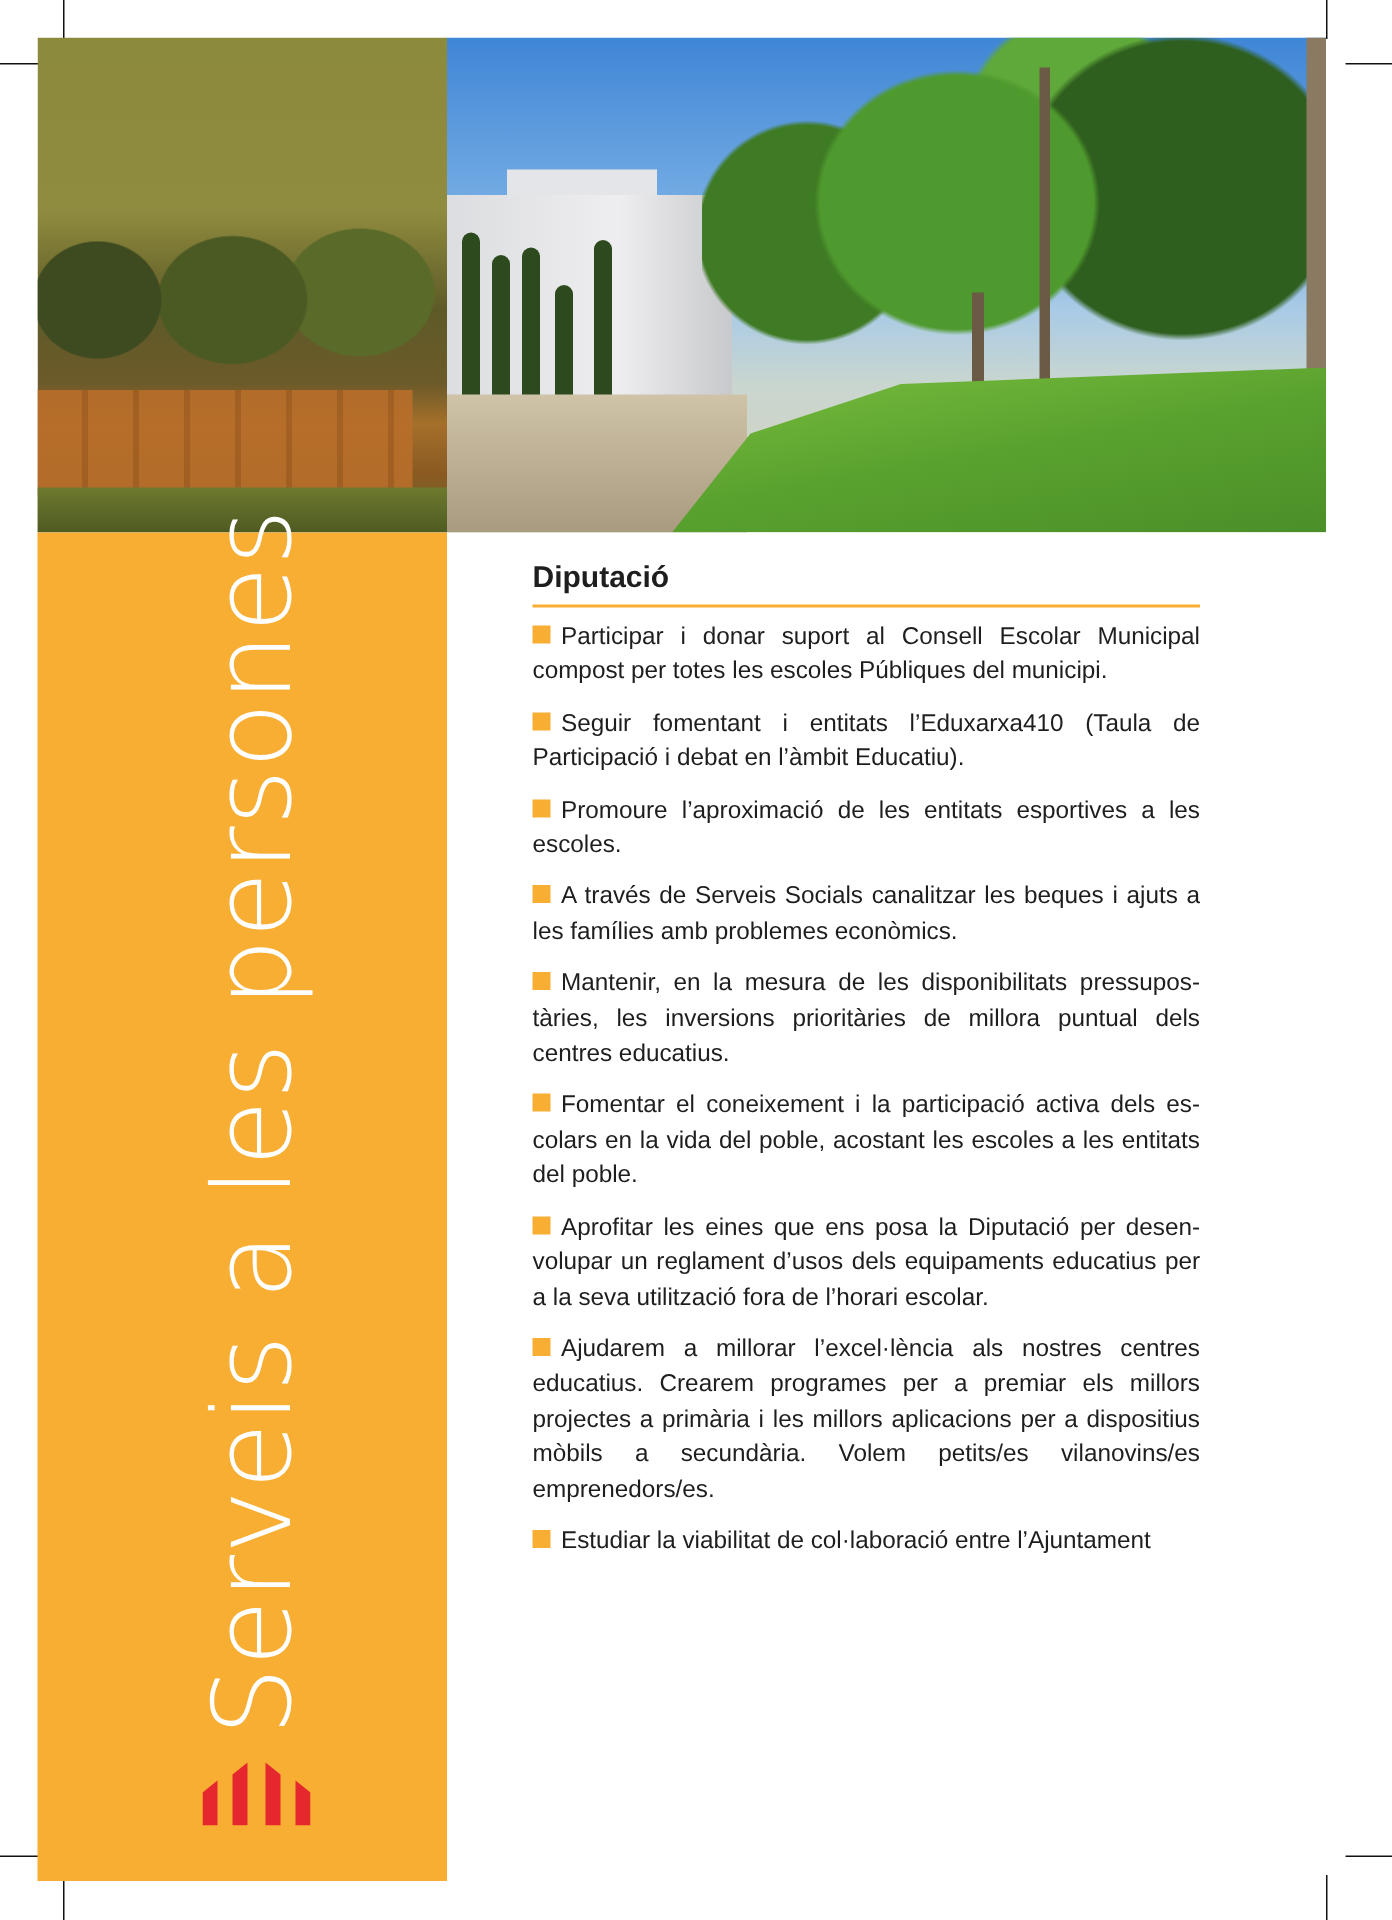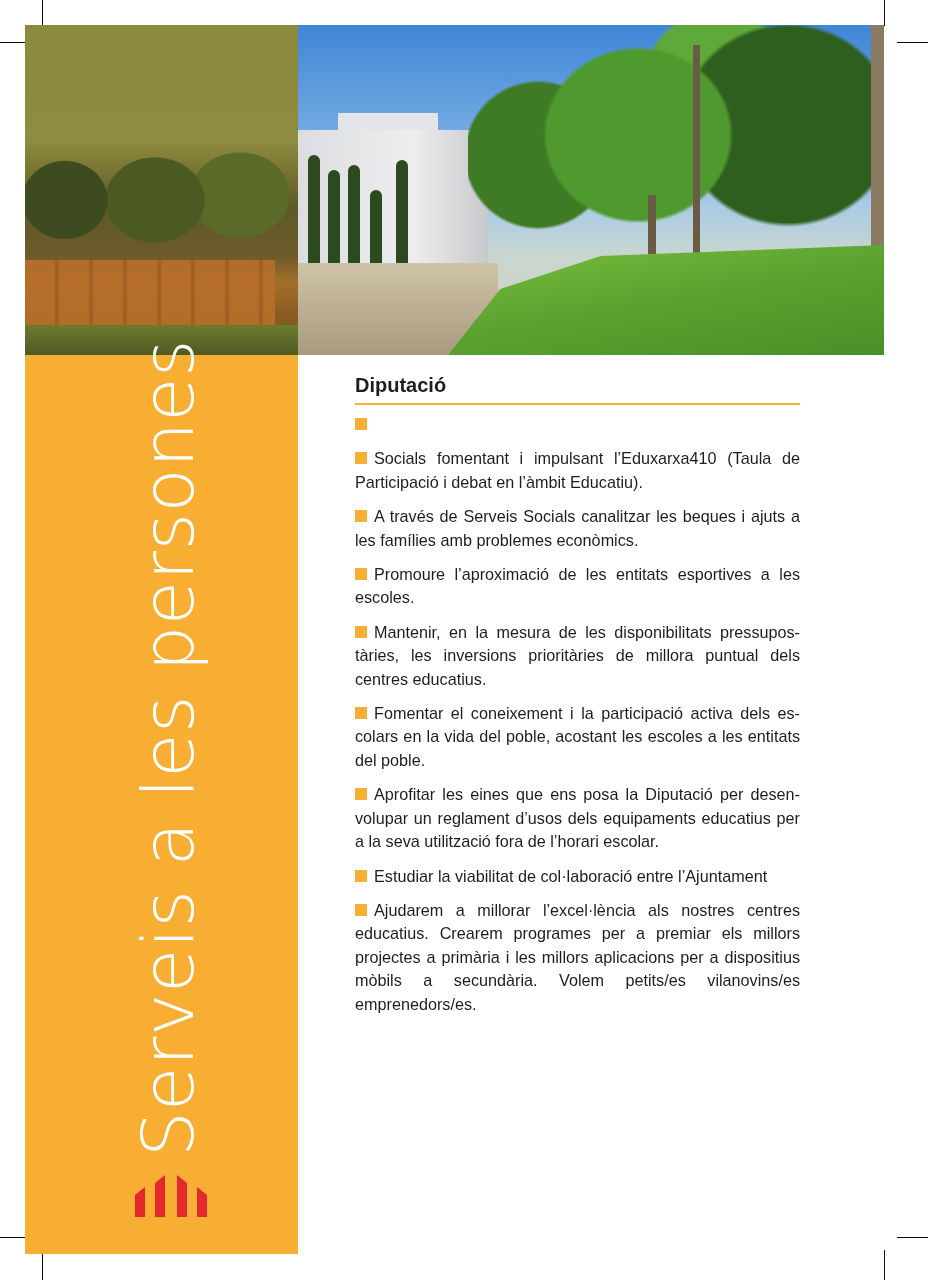--- a/index.html
+++ b/index.html
@@ -140,23 +140,23 @@
 <svg class="logo" viewBox="0 0 72 42">
   <polygon points="0,20 10,12 10,42 0,42" fill="#E5282E"></polygon>
   <polygon points="20,8 30,0 30,42 20,42" fill="#E5282E"></polygon>
   <polygon points="42,0 52,8 52,42 42,42" fill="#E5282E"></polygon>
   <polygon points="62,12 72,20 72,42 62,42" fill="#E5282E"></polygon>
 </svg>
 
 <div class="content">
   <h2 class="heading">Diputació</h2>
   <ul class="items">
-    <li class="item"><span class="bullet"></span></li>
-    <li class="item"><span class="bullet"></span><span>Socials fomentant i impulsant l’Eduxarxa410 (Taula de Participació i debat en l’àmbit Educatiu).</span></li>
+    <li class="item"><span class="bullet"></span><span>Participar i donar suport al Consell Escolar Municipal compost per totes les escoles Públiques del municipi.</span></li>
+    <li class="item"><span class="bullet"></span><span>Seguir fomentant i entitats l’Eduxarxa410 (Taula de Participació i debat en l’àmbit Educatiu).</span></li>
+    <li class="item"><span class="bullet"></span><span>Promoure l’aproximació de les entitats esportives a les escoles.</span></li>
     <li class="item"><span class="bullet"></span><span>A través de Serveis Socials canalitzar les beques i ajuts a les famílies amb problemes econòmics.</span></li>
-    <li class="item"><span class="bullet"></span><span>Promoure l’aproximació de les entitats esportives a les escoles.</span></li>
     <li class="item"><span class="bullet"></span><span>Mantenir, en la mesura de les disponibilitats pressupos­tàries, les inversions prioritàries de millora puntual dels centres educatius.</span></li>
     <li class="item"><span class="bullet"></span><span>Fomentar el coneixement i la participació activa dels es­colars en la vida del poble, acostant les escoles a les enti­tats del poble.</span></li>
     <li class="item"><span class="bullet"></span><span>Aprofitar les eines que ens posa la Diputació per desen­volupar un reglament d’usos dels equipaments educatius per a la seva utilització fora de l’horari escolar.</span></li>
+    <li class="item"><span class="bullet"></span><span>Ajudarem a millorar l’excel·lència als nostres centres educatius. Crearem programes per a premiar els millors projectes a primària i les millors aplicacions per a dispo­sitius mòbils a secundària. Volem petits/es vilanovins/es emprenedors/es.</span></li>
     <li class="item"><span class="bullet"></span><span>Estudiar la viabilitat de col·laboració entre l’Ajuntament</span></li>
-    <li class="item"><span class="bullet"></span><span>Ajudarem a millorar l’excel·lència als nostres centres educatius. Crearem programes per a premiar els millors projectes a primària i les millors aplicacions per a dispo­sitius mòbils a secundària. Volem petits/es vilanovins/es emprenedors/es.</span></li>
   </ul>
 </div>
 
 </body></html>

